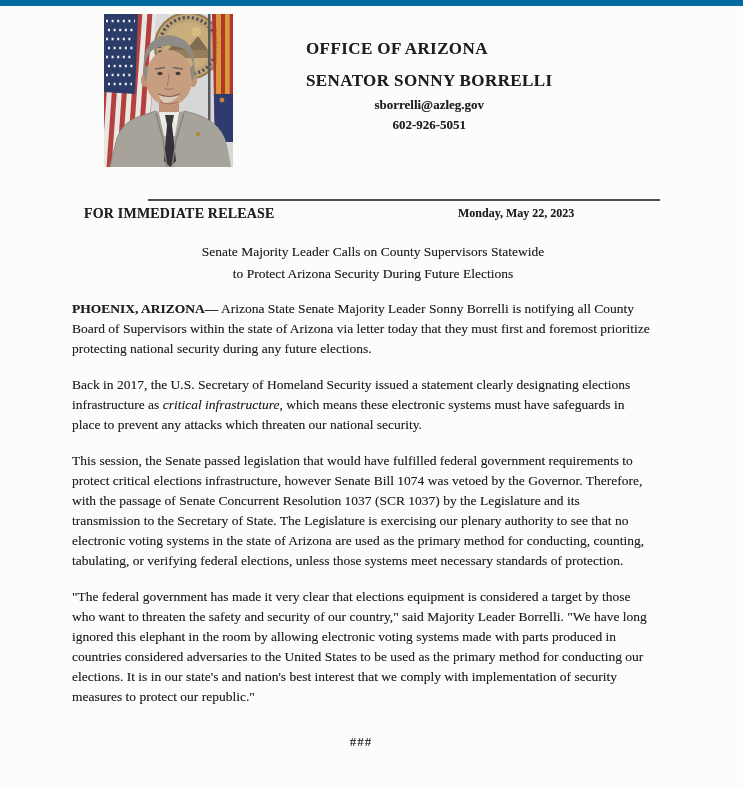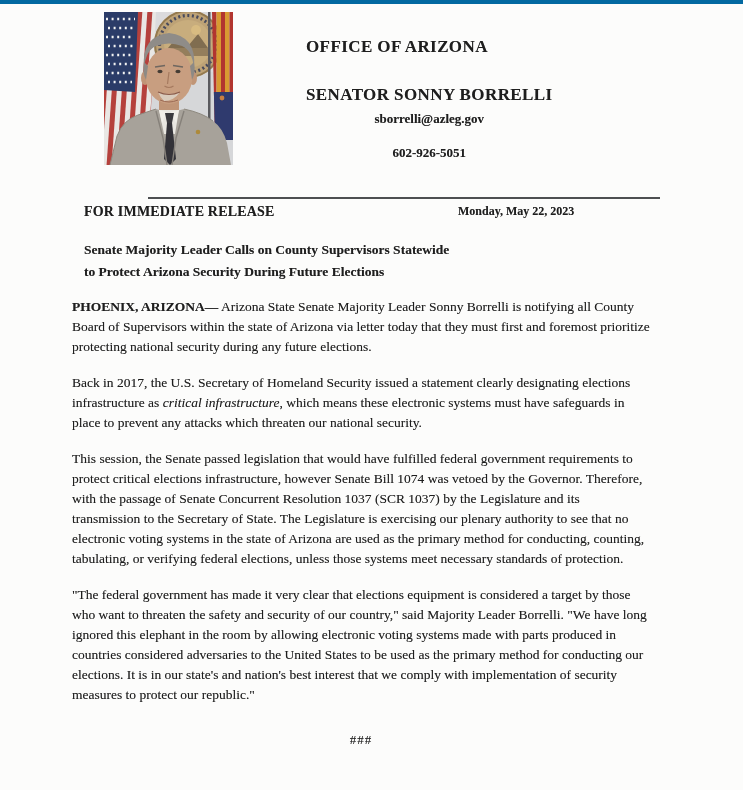--- a/index.html
+++ b/index.html
@@ -2,21 +2,21 @@
 <html><head>
 <meta charset="utf-8">
 <style>
   * { margin: 0; padding: 0; box-sizing: border-box; }
   html, body { background: #ffffff; }
   .page {
     position: relative;
     width: 743px;
     height: 790px;
     background: #fcfcfb;
-    border-top: 4px solid #0369a1;
+    border-top: 6px solid #0369a1;
     overflow: hidden;
     font-family: "Liberation Serif", "DejaVu Serif", serif;
     color: #1e1e1e;
     text-shadow: 0 0 0.6px rgba(50,50,50,0.45);
   }
 
   
   .photo {
     position: absolute;
     left: 104px; top: 8px;
@@ -33,25 +33,25 @@
   .office-l1 {
     font-weight: bold;
     font-size: 17px;
     letter-spacing: 0.4px;
     text-align: left;
   }
   .office-l2 {
     font-weight: bold;
     font-size: 17px;
     letter-spacing: 0.4px;
-    margin-top: 28px;
+    margin-top: 12px;
     text-align: left;
   }
   .contact-email { margin-top: 6px; font-weight: bold; font-size: 13px; text-align: center; }
-  .contact-phone { margin-top: 18px;  font-weight: bold; font-size: 13px; text-align: center; }
+  .contact-phone { margin-top: 4px;  font-weight: bold; font-size: 13px; text-align: center; }
 
   
   .rule {
     position: absolute;
     left: 148px; top: 193px;
     width: 512px; height: 2px;
     background: #4d4f51;
   }
   .release-label {
     position: absolute;
@@ -65,22 +65,22 @@
     left: 458px; top: 200px;
     font-weight: bold;
     font-size: 12px;
   }
 
   
   .headline {
     position: absolute;
     left: 84px; top: 235px;
     width: 578px;
-    text-align: left;
-    font-weight: bold;
+    text-align: center;
+    font-weight: normal;
     font-size: 13.5px;
     line-height: 22px;
   }
   .headline span { display: block; }
 
   
   .body {
     position: absolute;
     left: 72px; top: 293px;
     width: 578px;

